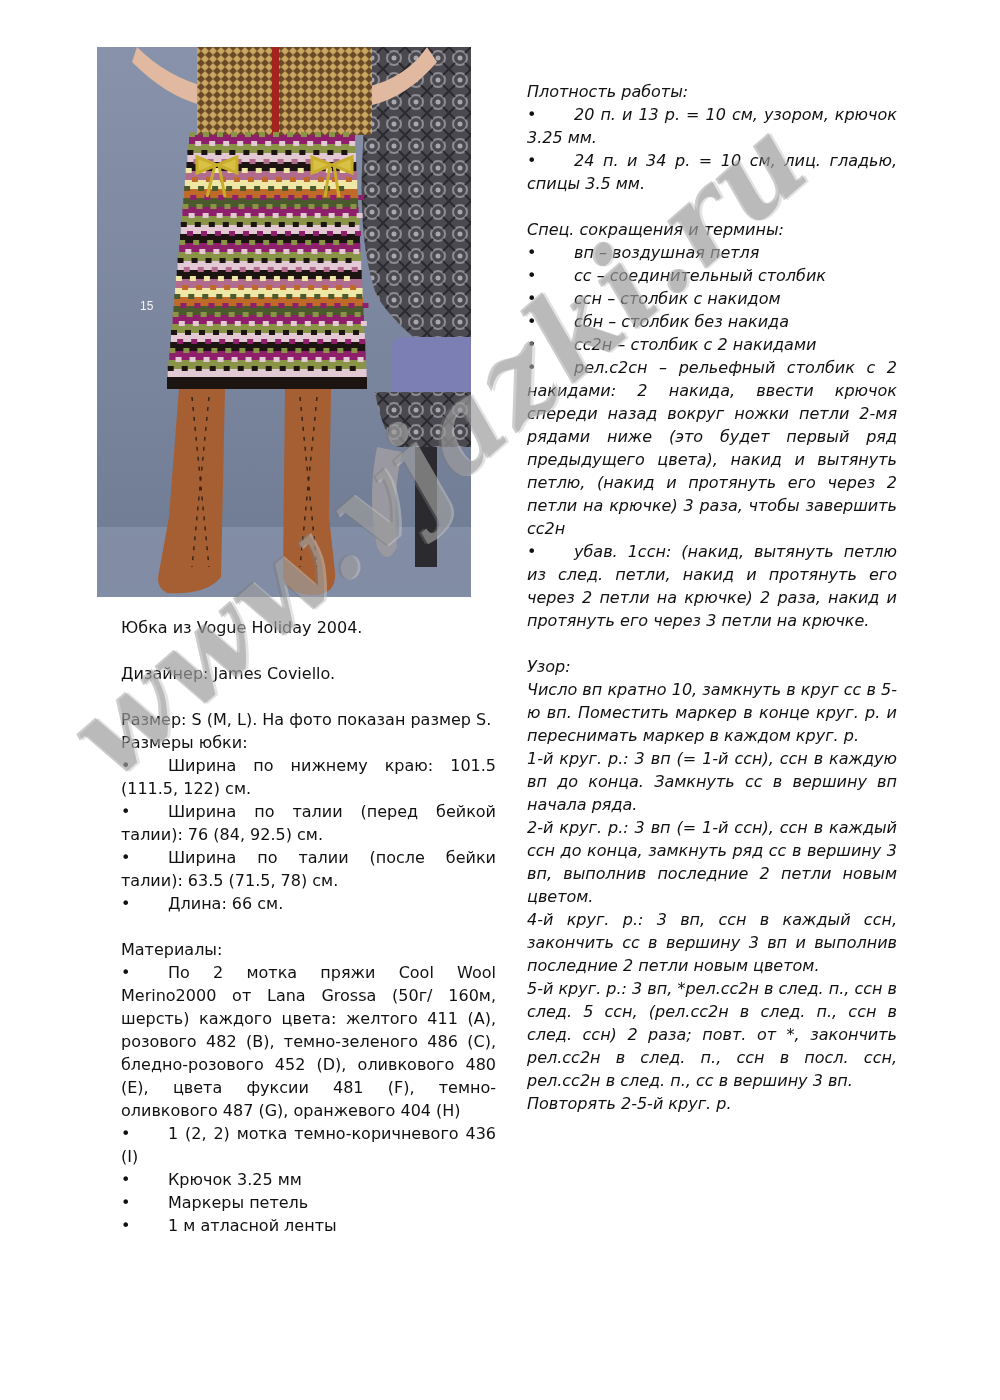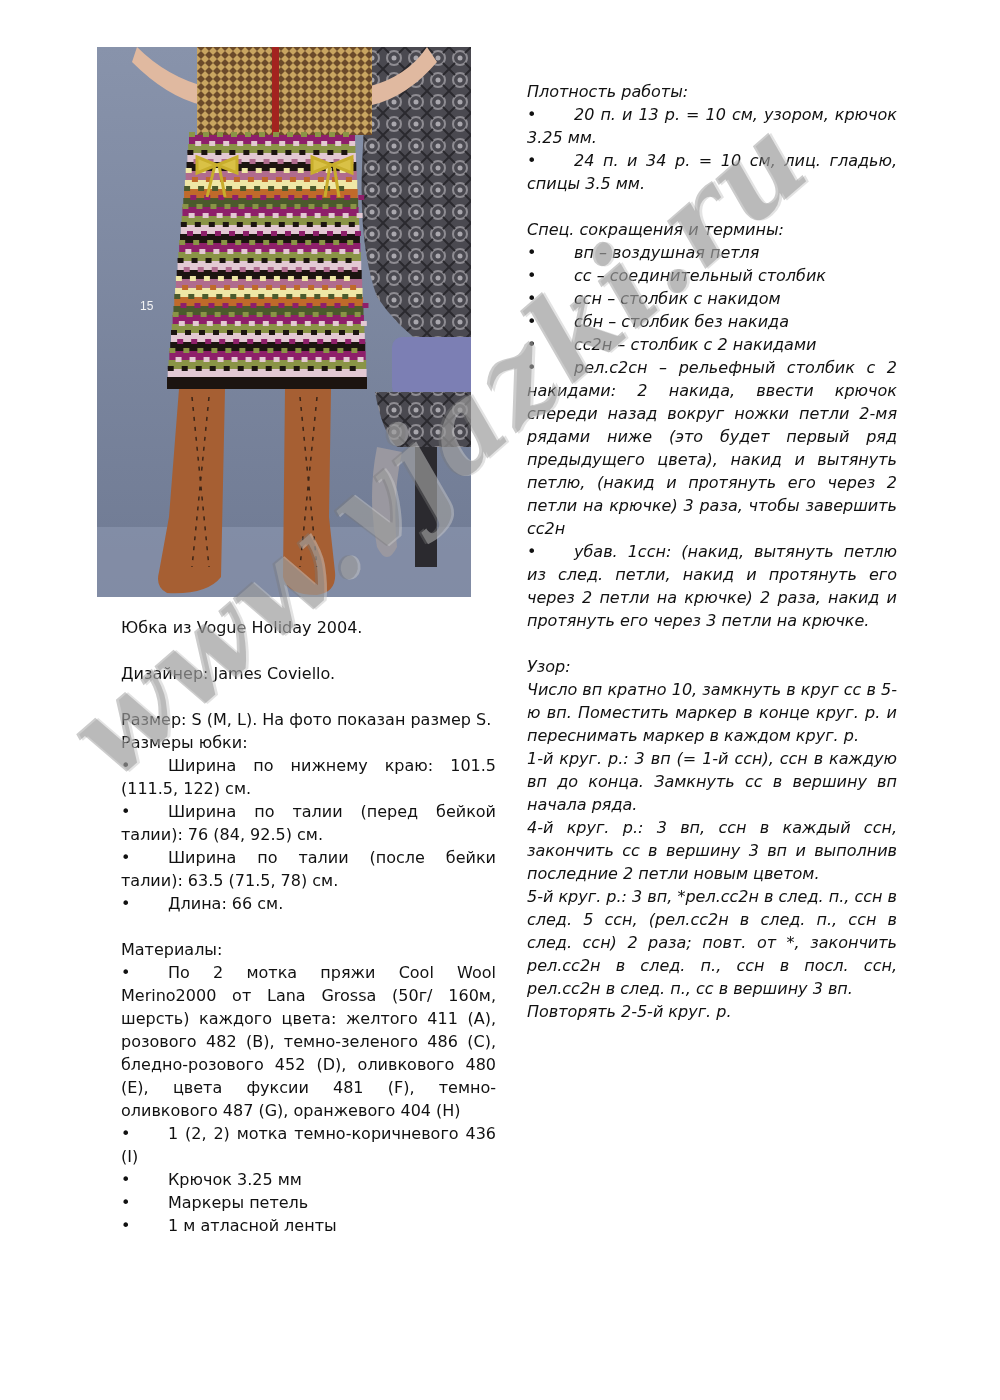--- a/index.html
+++ b/index.html
@@ -521,20 +521,21 @@
         <p class="bullet"><span class="dot">•</span><span>сбн – столбик без накида</span></p>
         <p class="bullet"><span class="dot">•</span><span>сс2н – столбик с 2 накидами</span></p>
         <p class="bullet"><span class="dot">•</span><span>рел.с2сн – рельефный столбик с 2 накидами: 2 накида, ввести крючок спереди назад вокруг ножки петли 2-мя рядами ниже (это будет первый ряд предыдущего цвета), накид и вытянуть петлю, (накид и протянуть его через 2 петли на крючке) 3 раза, чтобы завершить сс2н</span></p>
         <p class="bullet"><span class="dot">•</span><span>убав. 1ссн: (накид, вытянуть петлю из след. петли, накид и протянуть его через 2 петли на крючке) 2 раза, накид и протянуть его через 3 петли на крючке.</span></p>
       </div>
     <div class="gap"></div>
     <p>Узор:</p>
     <div>
         <p>Число вп кратно 10, замкнуть в круг сс в 5-ю вп. Поместить маркер в конце круг. р. и переснимать маркер в каждом круг. р.</p>
         <p>1-й круг. р.: 3 вп (= 1-й ссн), ссн в каждую вп до конца. Замкнуть сс в вершину вп начала ряда.</p>
+        <p>2-й круг. р.: 3 вп (= 1-й ссн), ссн в каждый ссн до конца, замкнуть ряд сс в вершину 3 вп, выполнив последние 2 петли новым цветом.</p>
         <p>4-й круг. р.: 3 вп, ссн в каждый ссн, закончить сс в вершину 3 вп и выполнив последние 2 петли новым цветом.</p>
         <p>5-й круг. р.: 3 вп, *рел.сс2н в след. п., ссн в след. 5 ссн, (рел.сс2н в след. п., ссн в след. ссн) 2 раза; повт. от *, закончить рел.сс2н в след. п., ссн в посл. ссн, рел.сс2н в след. п., сс в вершину 3 вп.</p>
         <p>Повторять 2-5-й круг. р.</p>
       </div>
   </div>
 
   <div class="watermark">www.vjazki.ru</div>
 </div>
 
 </body></html>

